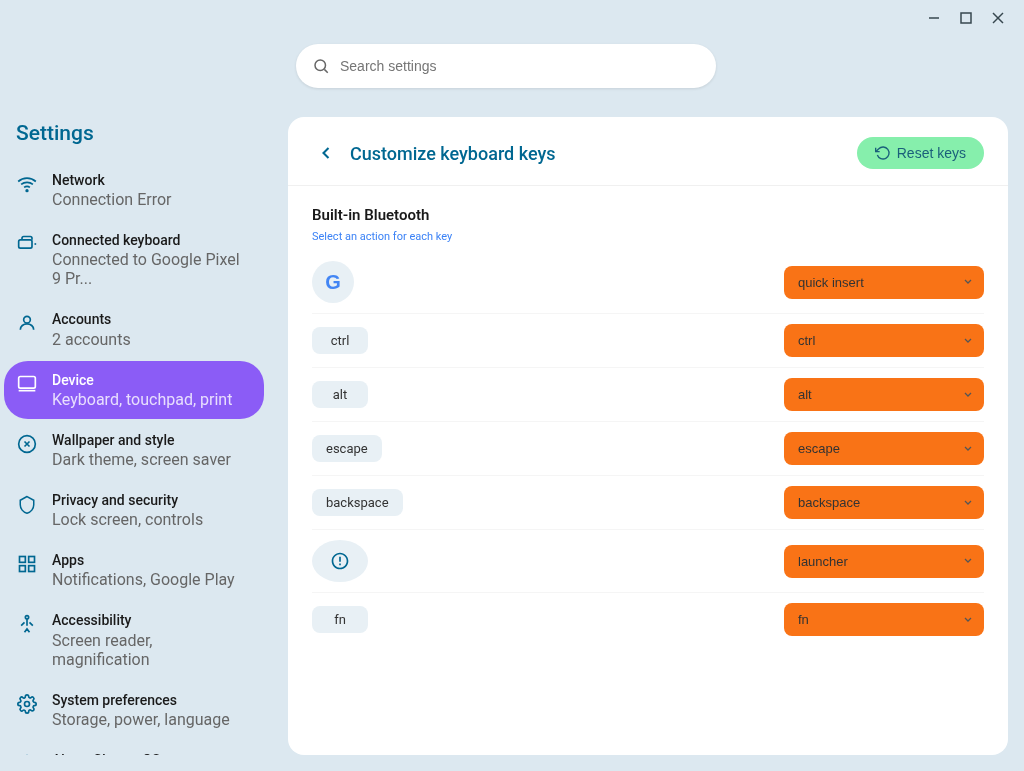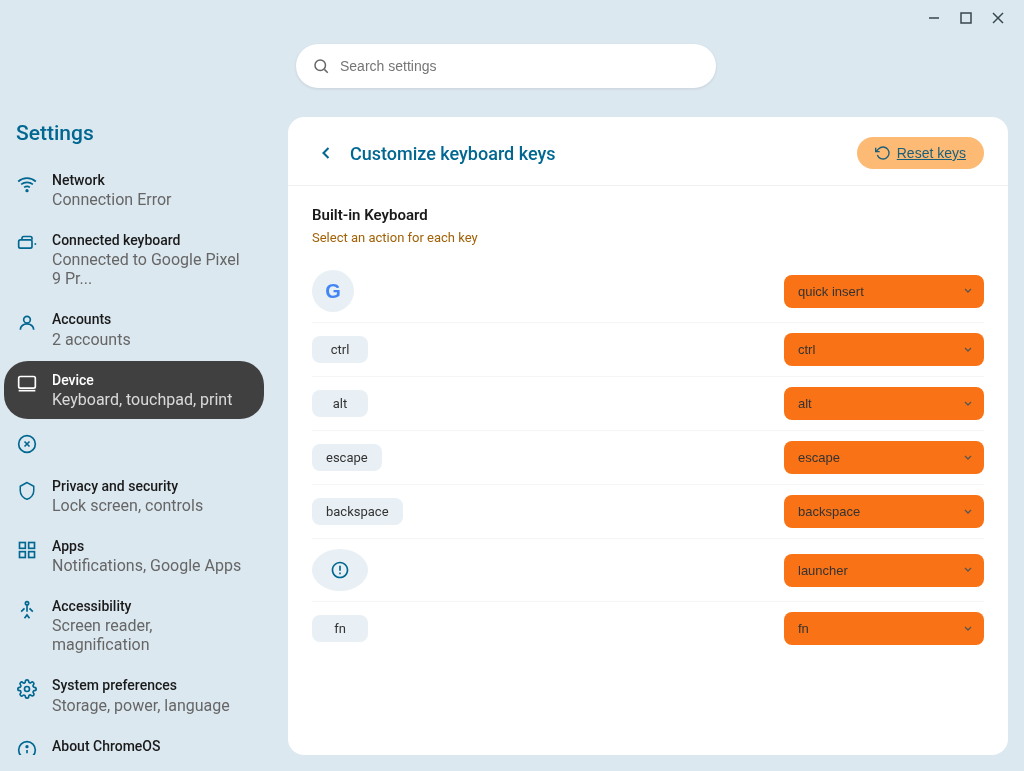--- a/index.html
+++ b/index.html
@@ -122,21 +122,21 @@
       display: flex;
       align-items: flex-start;
       padding: 10px 12px;
       border-radius: 24px;
       cursor: pointer;
       gap: 14px;
       margin-bottom: 2px;
     }
 
     .sidebar-item.active {
-      background: #404040;
+      background: #8b5cf6;
       color: white;
     }
 
     .sidebar-item.active .sidebar-item-title {
       color: white;
     }
 
     .sidebar-item.active .sidebar-item-subtitle {
       color: rgba(255,255,255,0.8);
     }
@@ -212,49 +212,48 @@
     .page-title {
       font-size: 18px;
       font-weight: 500;
       color: #006791;
     }
 
     .reset-btn {
       display: flex;
       align-items: center;
       gap: 6px;
-      background: #fdba74;
+      background: #86efac;
       border: none;
       border-radius: 20px;
       padding: 8px 18px;
       font-size: 14px;
       font-weight: 500;
       color: #1a5f7a;
       cursor: pointer;
-      text-decoration: underline;
     }
 
     
     .keyboard-section {
       padding: 20px 24px;
       flex: 1;
       overflow-y: auto;
     }
 
     .section-title {
       font-size: 15px;
       font-weight: 600;
       color: #1a1a1a;
       margin-bottom: 6px;
     }
 
     .section-subtitle {
-      font-size: 13px;
-      color: #a16207;
-      margin-bottom: 15px;
+      font-size: 11px;
+      color: #3b82f6;
+      margin-bottom: 8px;
     }
 
     
     .key-row {
       display: flex;
       align-items: center;
       padding: 10px 0;
       border-bottom: 1px solid #f5f5f5;
     }
 
@@ -440,20 +439,24 @@
           </div>
         </div>
 
         <div class="sidebar-item">
           <div class="sidebar-item-icon">
             <svg width="20" height="20" viewBox="0 0 24 24" fill="none" stroke="currentColor" stroke-width="2">
               <circle cx="12" cy="12" r="10"></circle>
               <path d="M9 9l6 6M15 9l-6 6"></path>
             </svg>
           </div>
+          <div class="sidebar-item-text">
+            <div class="sidebar-item-title">Wallpaper and style</div>
+            <div class="sidebar-item-subtitle">Dark theme, screen saver</div>
+          </div>
         </div>
 
         <div class="sidebar-item">
           <div class="sidebar-item-icon">
             <svg width="18" height="20" viewBox="0 0 24 24" fill="none" stroke="currentColor" stroke-width="2">
               <path d="M12 2L3 7v6c0 5.25 3.75 10.15 9 11.35C17.25 23.15 21 18.25 21 13V7L12 2z"></path>
             </svg>
           </div>
           <div class="sidebar-item-text">
             <div class="sidebar-item-title">Privacy and security</div>
@@ -465,21 +468,21 @@
           <div class="sidebar-item-icon">
             <svg width="20" height="20" viewBox="0 0 24 24" fill="none" stroke="currentColor" stroke-width="2">
               <rect x="3" y="3" width="7" height="7"></rect>
               <rect x="14" y="3" width="7" height="7"></rect>
               <rect x="3" y="14" width="7" height="7"></rect>
               <rect x="14" y="14" width="7" height="7"></rect>
             </svg>
           </div>
           <div class="sidebar-item-text">
             <div class="sidebar-item-title">Apps</div>
-            <div class="sidebar-item-subtitle">Notifications, Google Apps</div>
+            <div class="sidebar-item-subtitle">Notifications, Google Play</div>
           </div>
         </div>
 
         <div class="sidebar-item">
           <div class="sidebar-item-icon">
             <svg width="20" height="20" viewBox="0 0 24 24" fill="none" stroke="currentColor" stroke-width="2">
               <circle cx="12" cy="4" r="2"></circle>
               <path d="M12 6v8M9 10l-4 4M15 10l4 4M9 22l3-4 3 4"></path>
             </svg>
           </div>
@@ -530,21 +533,21 @@
           <button class="reset-btn">
             <svg width="16" height="16" viewBox="0 0 24 24" fill="none" stroke="currentColor" stroke-width="2">
               <path d="M1 4v6h6"></path>
               <path d="M3.51 15a9 9 0 102.13-9.36L1 10"></path>
             </svg>
             <span>Reset keys</span>
           </button>
         </div>
 
         <div class="keyboard-section">
-          <div class="section-title">Built-in Keyboard</div>
+          <div class="section-title">Built-in Bluetooth</div>
           <div class="section-subtitle">Select an action for each key</div>
 
           <div id="key-rows-container">
               <div class="key-row">
     <div class="key-label">
       <div class="g-badge">G</div>
     </div>
     <div class="key-select-wrap">
       <select class="key-select">
         <option value="quick insert" selected="">quick insert</option><option value="caps lock">caps lock</option><option value="disabled">disabled</option>

